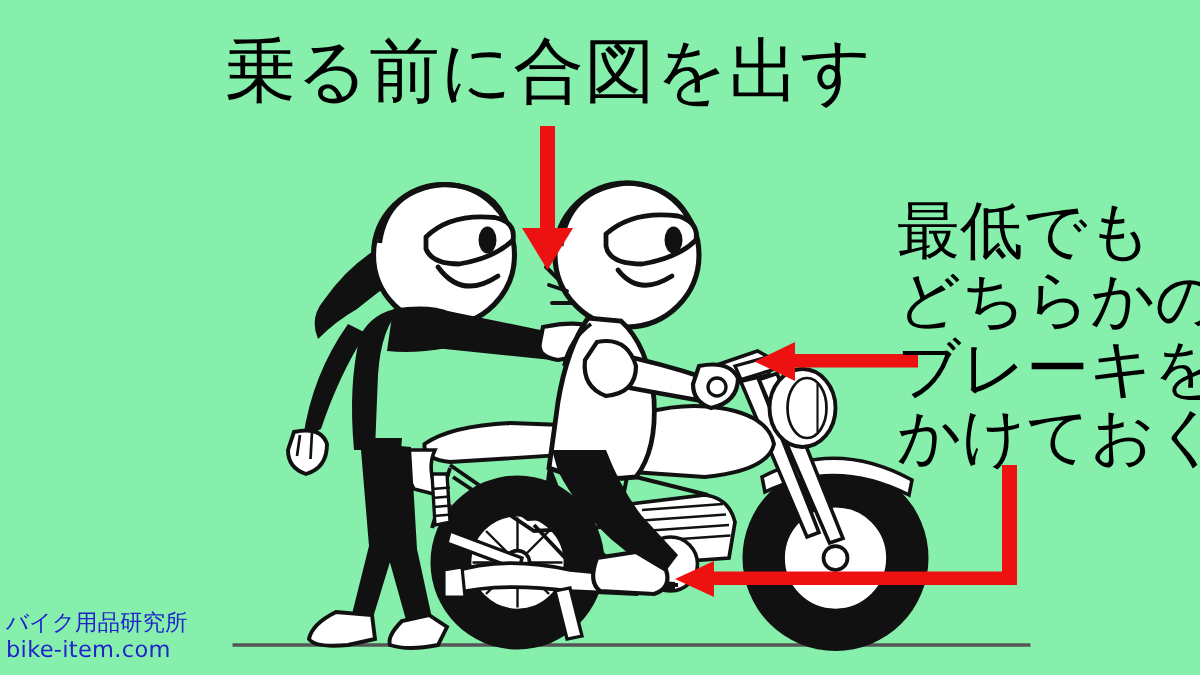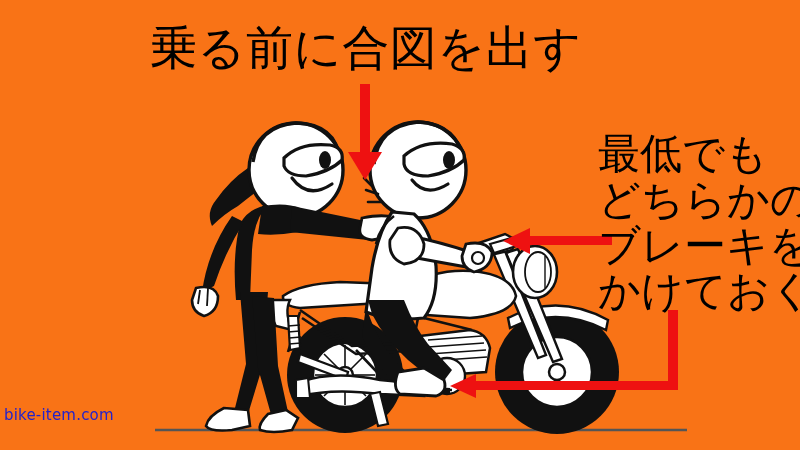--- a/index.html
+++ b/index.html
@@ -7,21 +7,21 @@
     padding: 0;
     background: #ffffff;
   }
   body {
     font-family: "DejaVu Sans", "Liberation Sans", sans-serif;
   }
   #stage {
     position: relative;
     width: 800px;
     height: 450px;
-    background: #f97316;
+    background: #86efac;
     overflow: hidden;
   }
   .illustration {
     position: absolute;
     left: 0;
     top: 0;
     width: 800px;
     height: 450px;
   }
   .headline {
@@ -245,16 +245,17 @@
   <div class="headline">乗る前に合図を出す</div>
 
   <div class="side-caption">
     <span class="cap-line">最低でも</span>
     <span class="cap-line">どちらかの</span>
     <span class="cap-line">ブレーキを</span>
     <span class="cap-line">かけておく</span>
   </div>
 
   <div class="watermark">
+    <span class="wm-jp">バイク用品研究所</span>
     <span class="wm-url">bike-item.com</span>
   </div>
 
 </div>
 
 </body></html>

